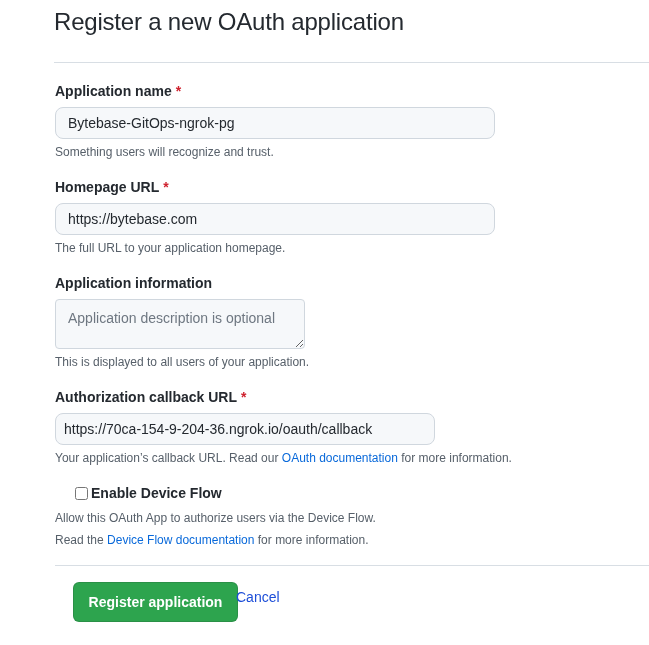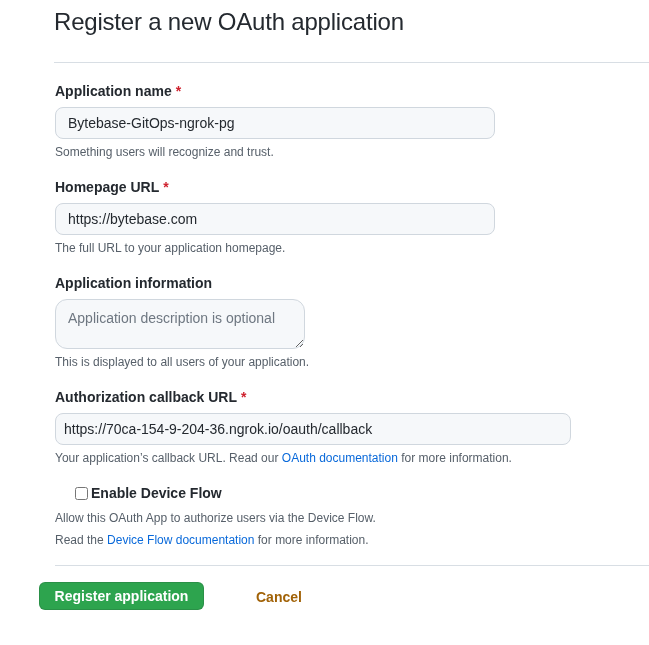--- a/index.html
+++ b/index.html
@@ -60,21 +60,21 @@
       padding: 0 12px;
       line-height: 30px;
       outline: none;
     }
     .textarea {
       position: absolute;
       left: 55px;
       width: 250px;
       height: 50px;
       border: 1px solid #d0d7de;
-      border-radius: 12px;
+      border-radius: 4px;
       background: #f6f8fa;
       font-family: "Liberation Sans", "DejaVu Sans", sans-serif;
       font-size: 14px;
       color: #24292f;
       padding: 10px 12px;
       resize: both;
       outline: none;
     }
     .textarea::placeholder { color: #6e7781; }
     .note {
@@ -113,41 +113,41 @@
     .divider {
       position: absolute;
       left: 55px;
       top: 565px;
       width: 594px;
       height: 1px;
       background: #d8dee4;
     }
     .btn-primary {
       position: absolute;
-      left: 39px;
+      left: 73px;
       top: 582px;
       width: 165px;
-      height: 28px;
+      height: 40px;
       background: #2da44e;
       border: 1px solid rgba(27,31,36,0.15);
       border-radius: 6px;
       color: #ffffff;
       font-family: "Liberation Sans", "DejaVu Sans", sans-serif;
       font-size: 14px;
       font-weight: 700;
       cursor: pointer;
       padding: 0;
     }
     .btn-cancel {
       position: absolute;
-      left: 256px;
+      left: 236px;
       top: 589px;
       font-size: 14px;
-      font-weight: 700;
-      color: #a16207;
+      font-weight: 400;
+      color: #1d4ed8;
       text-decoration: none;
     }
   </style>
 </head>
 <body>
 
 <div class="page">
 
   <h2 class="title">Register a new OAuth application</h2>
   <div class="title-divider"></div>
@@ -166,21 +166,21 @@
 
   <div class="label" style="top:275px;">
     <span>Application information</span>
   </div>
   <textarea class="textarea" style="top: 299px;" placeholder="Application description is optional"></textarea>
   <div class="note" style="top:355px;">This is displayed to all users of your application.</div>
 
   <div class="label" style="top:389px;">
     <span>Authorization callback URL</span><span class="req">*</span>
   </div>
-  <input class="input" type="text" style="top: 413px; width: 516px; padding-left: 8px;" value="https://70ca-154-9-204-36.ngrok.io/oauth/callback">
+  <input class="input" type="text" style="top: 413px; width: 380px; padding-left: 8px;" value="https://70ca-154-9-204-36.ngrok.io/oauth/callback">
   <div class="note" style="top:451px;">
     <span>Your application’s callback URL. Read our </span><a href="#" class="link">OAuth documentation</a><span> for more information.</span>
   </div>
 
   <div class="checkbox-row">
     <input type="checkbox" class="checkbox" style="">
     <span class="checkbox-label">Enable Device Flow</span>
   </div>
   <div class="note" style="top:511px;">Allow this OAuth App to authorize users via the Device Flow.</div>
   <div class="note" style="top:533px;">

